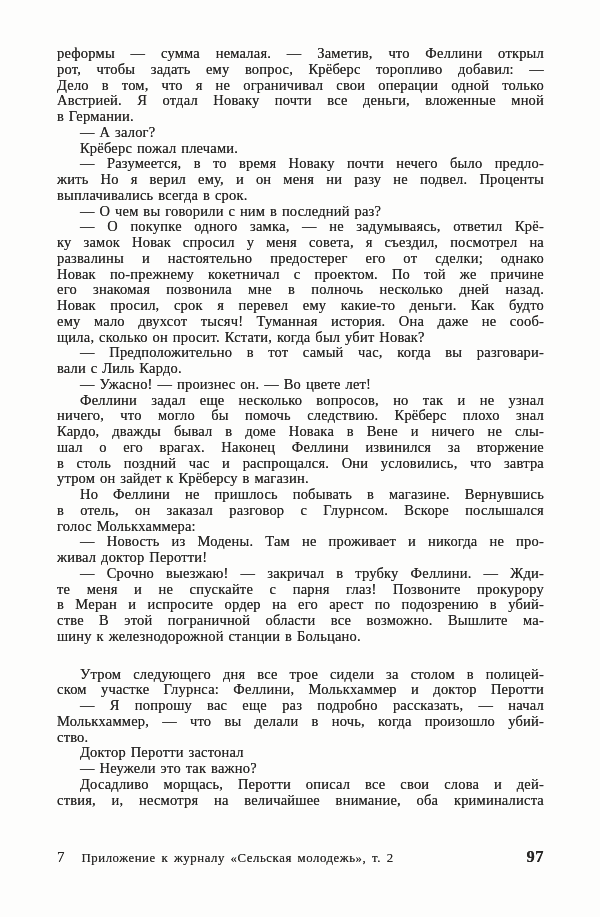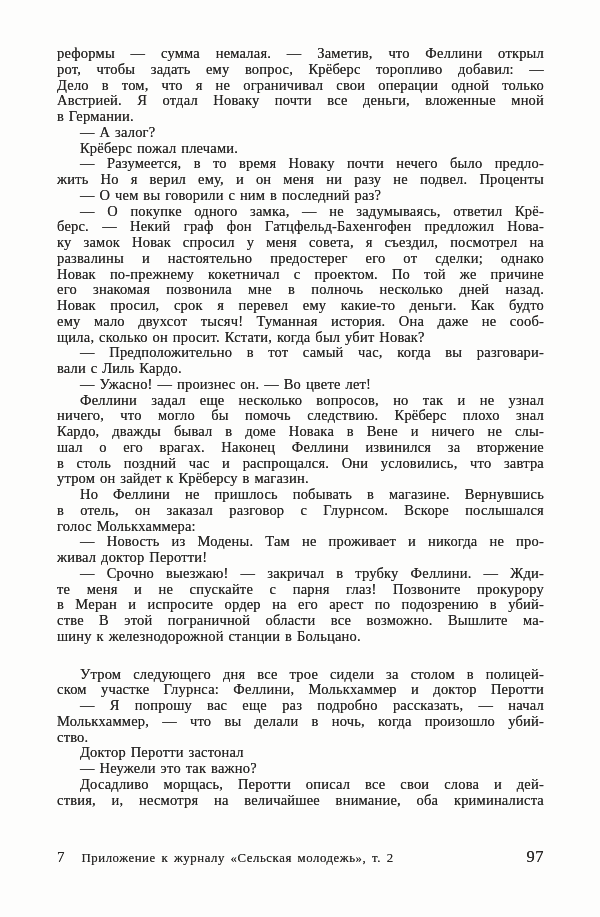--- a/index.html
+++ b/index.html
@@ -64,42 +64,42 @@
   }
   .imprint-text {
     font-size: 12.8px;
     letter-spacing: 0.55px;
     word-spacing: 2px;
     text-shadow: 0 0 0.3px rgba(30,28,26,0.7);
     text-align: right;
   }
   .page-number {
     font-size: 16.5px;
-    font-weight: normal;
+    font-weight: bold;
     letter-spacing: 0.5px;
     text-shadow: 0 0 0.4px rgba(30,28,26,0.8);
   }
 </style>
 </head>
 <body>
 
 <div class="page">
   <div class="text-block" id="text-block">
       <div class="line just">реформы — сумма немалая. — Заметив, что Феллини открыл</div>
       <div class="line just">рот, чтобы задать ему вопрос, Крёберс торопливо добавил: —</div>
       <div class="line just">Дело в том, что я не ограничивал свои операции одной только</div>
       <div class="line just">Австрией. Я отдал Новаку почти все деньги, вложенные мной</div>
       <div class="line left">в Германии.</div>
       <div class="line left indent">— А залог?</div>
       <div class="line left indent">Крёберс пожал плечами.</div>
       <div class="line just indent">— Разумеется, в то время Новаку почти нечего было предло-</div>
       <div class="line just">жить Но я верил ему, и он меня ни разу не подвел. Проценты</div>
+      <div class="line left">выплачивались всегда в срок.</div>
       <div class="line left indent">— О чем вы говорили с ним в последний раз?</div>
       <div class="line just indent">— О покупке одного замка, — не задумываясь, ответил Крё-</div>
-      <div class="line just">берс. — Некий граф фон Гатцфельд-Бахенгофен предложил Нова-</div>
       <div class="line just">ку замок Новак спросил у меня совета, я съездил, посмотрел на</div>
       <div class="line just">развалины и настоятельно предостерег его от сделки; однако</div>
       <div class="line just">Новак по-прежнему кокетничал с проектом. По той же причине</div>
       <div class="line just">его знакомая позвонила мне в полночь несколько дней назад.</div>
       <div class="line just">Новак просил, срок я перевел ему какие-то деньги. Как будто</div>
       <div class="line just">ему мало двухсот тысяч! Туманная история. Она даже не сооб-</div>
       <div class="line left">щила, сколько он просит. Кстати, когда был убит Новак?</div>
       <div class="line just indent">— Предположительно в тот самый час, когда вы разговари-</div>
       <div class="line left">вали с Лиль Кардо.</div>
       <div class="line left indent">— Ужасно! — произнес он. — Во цвете лет!</div>

